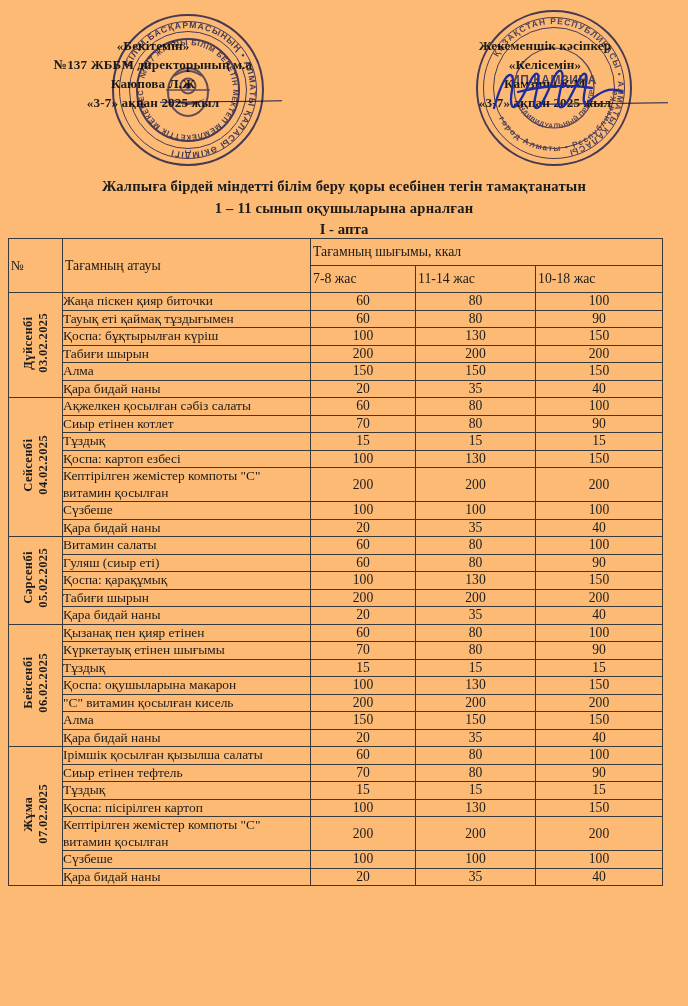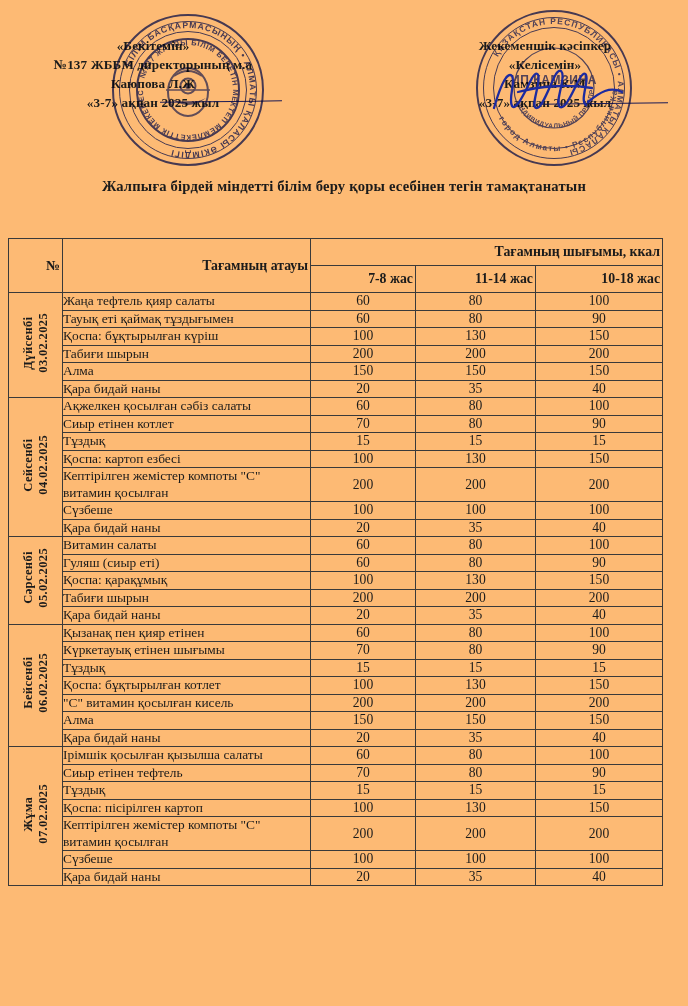--- a/index.html
+++ b/index.html
@@ -103,22 +103,22 @@
     border-collapse: collapse;
     width: 100%;
     table-layout: fixed;
     font-size: 13.3px;
   }
   table.menu th, table.menu td {
     border: 1px solid #3a3a3a;
     padding: 0;
   }
   table.menu thead th {
-    font-weight: bold;
-    text-align: right;
+    font-weight: normal;
+    text-align: left;
     font-size: 13.8px;
     padding: 5px 2px;
   }
   .col-no   { width: 54px; }
   .col-name { width: 248px; }
   .col-a    { width: 105px; }
   .col-b    { width: 120px; }
   .col-c    { width: 127px; }
 
   td.dish {
@@ -229,20 +229,22 @@
     <svg class="signature" viewBox="0 0 150 60" xmlns="http://www.w3.org/2000/svg" aria-hidden="true">
       <g fill="none" stroke="#1d2ba0" stroke-width="2.3" stroke-linecap="round">
         <path d="M6,46 C14,18 20,10 24,14 C28,19 20,36 24,44 C28,50 38,28 44,16 C48,9 52,10 50,22 C48,34 44,44 48,46 C54,48 62,22 68,12 C72,6 76,8 74,20 C72,32 68,42 72,45 C78,48 86,26 92,16 C96,9 100,10 98,22 C96,33 94,40 98,43"></path>
         <path d="M30,30 C52,24 80,22 104,26"></path>
         <path d="M100,40 C112,30 122,24 134,30"></path>
       </g>
     </svg>
 
     <div class="title-block">
       <div class="t-main">Жалпыға бірдей міндетті білім беру қоры есебінен тегін тамақтанатын</div>
+      <div class="t-main">1 – 11 сынып оқушыларына арналған</div>
+      <div class="t-week">I - апта</div>
     </div>
   </div>
 
   <div class="tbl-wrap">
     <table class="menu">
       <colgroup>
         <col class="col-no">
           <col class="col-name">
         <col class="col-a">
           <col class="col-b">
@@ -257,21 +259,21 @@
         <tr>
           <th>7-8 жас</th>
           <th>11-14 жас</th>
           <th>10-18 жас</th>
         </tr>
       </thead>
       <tbody id="menu-body">
           <tr class="daygroup-top">
             <td class="daycell" rowspan="6"><span class="daylabel">Дүйсенбі
 03.02.2025</span></td>
-            <td class="dish">Жаңа тефтель қияр салаты</td>
+            <td class="dish">Жаңа піскен қияр биточки</td>
             <td class="val">60</td>
             <td class="val">80</td>
             <td class="val">100</td>
           </tr>
           <tr>
             <td class="dish">Тауық еті қаймақ тұздығымен</td>
             <td class="val">60</td>
             <td class="val">80</td>
             <td class="val">90</td>
           </tr>
@@ -389,21 +391,21 @@
             <td class="val">80</td>
             <td class="val">90</td>
           </tr>
           <tr>
             <td class="dish">Тұздық</td>
             <td class="val">15</td>
             <td class="val">15</td>
             <td class="val">15</td>
           </tr>
           <tr>
-            <td class="dish">Қоспа: бұқтырылған котлет</td>
+            <td class="dish">Қоспа: оқушыларына макарон</td>
             <td class="val">100</td>
             <td class="val">130</td>
             <td class="val">150</td>
           </tr>
           <tr>
             <td class="dish">"С" витамин қосылған кисель</td>
             <td class="val">200</td>
             <td class="val">200</td>
             <td class="val">200</td>
           </tr>

